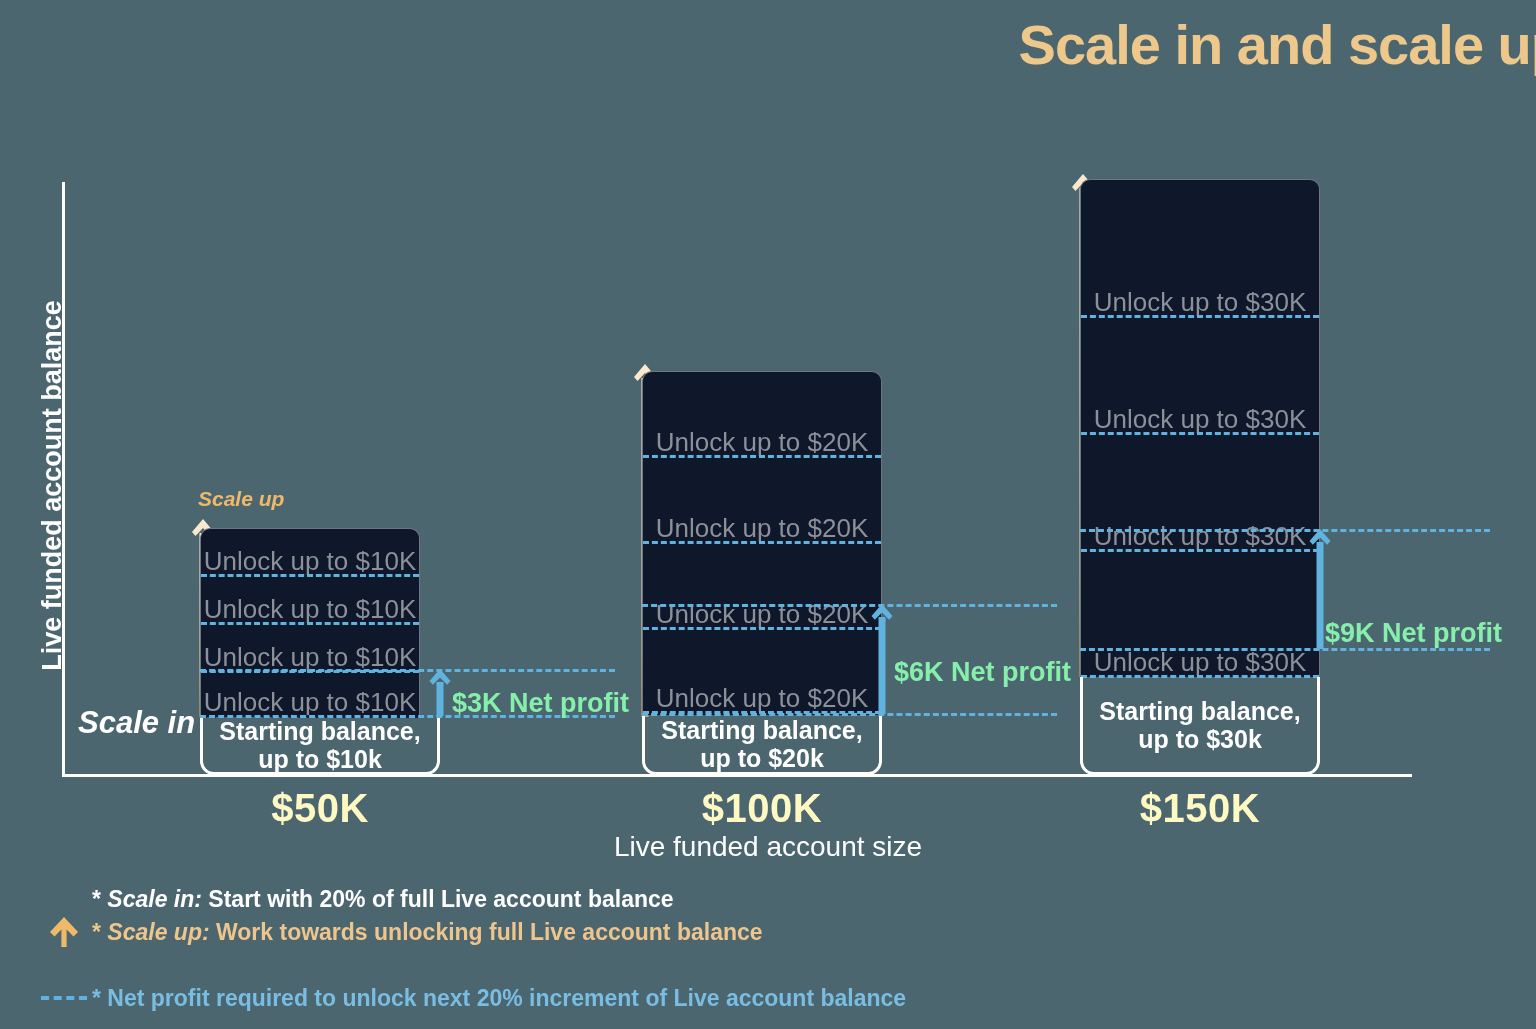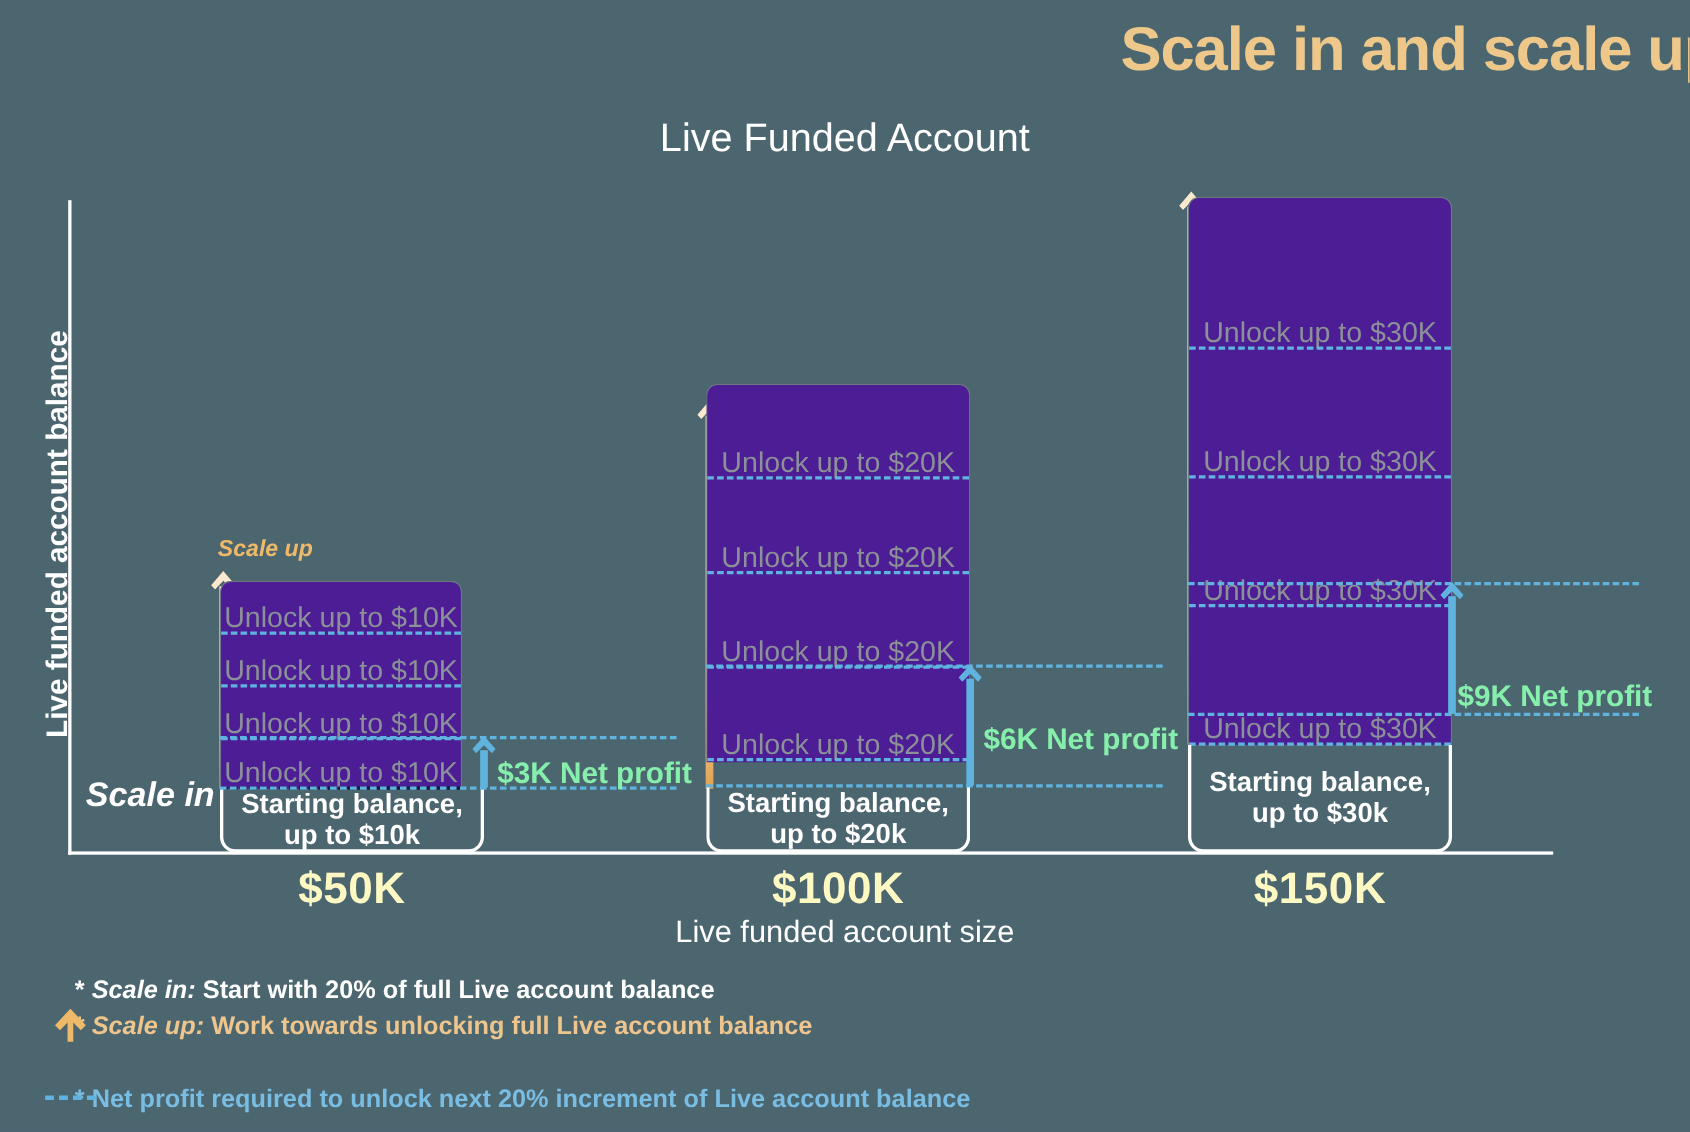--- a/index.html
+++ b/index.html
@@ -42,21 +42,21 @@
     font-size:28px;font-weight:400;color:#ffffff;
   }
   .tick-label{
     position:absolute;top:786px;width:100%;text-align:center;
     font-size:40px;font-weight:700;color:#fef9c3;letter-spacing:0.5px;
   }
 
   
   .bar{
     position:absolute;
-    background:#4c1d95;
+    background:#0f172a;
     border:1.5px solid #6e7684;
     border-bottom:none;
     border-top-left-radius:10px;border-top-right-radius:10px;
     box-sizing:border-box;
     overflow:visible;
   }
   .seg{
     position:relative;
     box-sizing:border-box;
     display:flex;align-items:flex-end;justify-content:center;
@@ -124,35 +124,34 @@
   
   .legend{position:absolute;left:36px;top:884px;width:1100px;}
   .legend-row{
     position:relative;height:30px;margin-bottom:3px;
     display:flex;align-items:center;
   }
   .legend-marker{
     position:absolute;left:0;width:56px;height:30px;
     display:flex;align-items:center;justify-content:center;
   }
-  .legend-text{margin-left:32px;font-size:23px;font-weight:700;white-space:nowrap;}
+  .legend-text{margin-left:56px;font-size:23px;font-weight:700;white-space:nowrap;}
   .legend-text i{font-style:italic;}
   .lt-white{color:#ffffff;}
   .lt-gold{color:#eec58c;}
   .lt-gray{color:#7f8b91;}
   .lt-blue{color:#79bde2;}
   .dash-marker{width:46px;height:0;border-top:4px dashed #5fb3de;}
 </style>
 </head>
 <body>
 
 <div class="root">
 
   <div class="title">Scale in and scale up</div>
-  <div class="subtitle">Live Funded Account</div>
 
   <div class="y-axis"></div>
   <div class="x-axis"></div>
   <div class="y-axis-label">Live funded account balance</div>
   <div class="x-axis-label">Live funded account size</div>
 
   <div class="scalein-label" style="left:78px;top:705px;">Scale in</div>
   <div class="scaleup-label" style="left:198px;top:487px;">Scale up</div>
 
   <div>
@@ -207,21 +206,21 @@
 
     <div class="gold-arrow" style="left:632px;top:362px;width:26px;height:355px;">
       <div class="head">
         <svg viewBox="0 0 26 34" width="26" height="34">
           <path d="M13 2 L24 15 L20.5 19 L13 11 L5.5 19 L2 15 Z" fill="#fbe9cd"></path>
         </svg>
       </div>
       <div class="shaft"></div>
     </div>
 
-    <div class="bar" style="left:642px;top:349px;width:240px;height:344px;">
+    <div class="bar" style="left:642px;top:371px;width:240px;height:344px;">
       <div class="seg dashed-bottom" style="height:86px;">
         <span class="seg-txt">Unlock up to $20K</span>
       </div>
       <div class="seg dashed-bottom" style="height:86px;">
         <span class="seg-txt">Unlock up to $20K</span>
       </div>
       <div class="seg dashed-bottom" style="height:86px;">
         <span class="seg-txt">Unlock up to $20K</span>
       </div>
       <div class="seg dashed-bottom" style="height:84px;">

